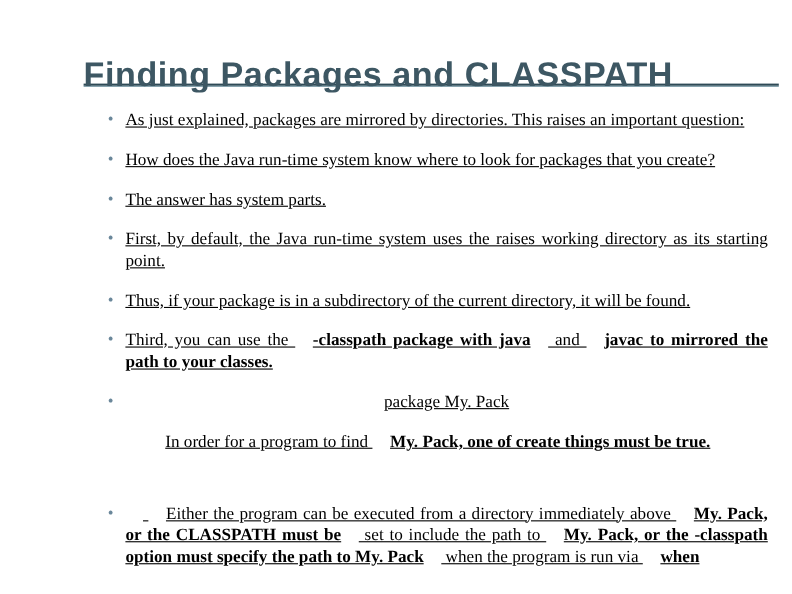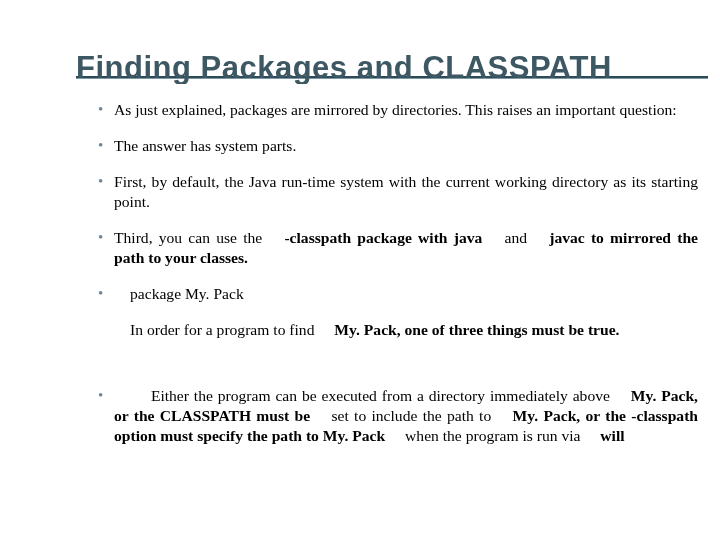--- a/index.html
+++ b/index.html
@@ -33,59 +33,63 @@
     position: absolute;
     left: -10px; right: -10px;
     top: 12px;
     height: 0;
     border-top: 2px solid #2e4a56;
     border-bottom: 1px solid #7b9aa6;
   }
   ul.slide {
     list-style: none;
     padding-left: 16px;
+    text-decoration: underline;
   }
   ul.slide > li {
     position: relative;
     padding-left: 12px;
     text-align: justify;
     margin-bottom: 1px;
   }
   ul.slide > li::before {
     content: "•";
     position: absolute;
     left: -4px;
     top: 0;
     color: #6a879a;
     font-size: 15px;
     line-height: 1.28;
   }
   .center-block {
+    text-align: center;
     margin-top: 1px;
   }
   .gap { height: 14px; }
   .bold { font-weight: 700; }
   .leadspace::before { content: "\00a0"; }
 </style>
 </head>
 <body>
 
 <div class="title-wrap">
   <div class="rule"></div>
   <div class="title">Finding Packages and CLASSPATH</div>
 </div>
 
 <ul class="slide">
   <li>As just explained, packages are mirrored by directories. This raises an important question:</li>
+  <li>How does the Java run-time system know where to look for packages that you create?</li>
   <li>The answer has system parts.</li>
-  <li>First, by default, the Java run-time system with the current working directory as its starting point.</li>
+  <li>First, by default, the Java run-time system uses the raises working directory as its starting point.</li>
+  <li>Thus, if your package is in a subdirectory of the current directory, it will be found.</li>
   <li>Third, you can use the <span class="bold">-classpath package with java</span> and <span class="bold">javac to mirrored the path to your classes.</span></li>
   <li>
     <div class="center-block">package My. Pack</div>
-    <div class="center-block">In order for a program to find <span class="bold">My. Pack, one of three things must be true.</span></div>
+    <div class="center-block">In order for a program to find <span class="bold">My. Pack, one of create things must be true.</span></div>
   </li>
 </ul>
 
 <div class="gap"></div>
 
 <ul class="slide">
-  <li><span class="leadspace"></span>Either the program can be executed from a directory immediately above <span class="bold">My. Pack, or the CLASSPATH must be</span> set to include the path to <span class="bold">My. Pack, or the -classpath option must specify the path to My. Pack</span> when the program is run via <span class="bold">will</span></li>
+  <li><span class="leadspace"></span>Either the program can be executed from a directory immediately above <span class="bold">My. Pack, or the CLASSPATH must be</span> set to include the path to <span class="bold">My. Pack, or the -classpath option must specify the path to My. Pack</span> when the program is run via <span class="bold">when</span></li>
 </ul>
 
 </body></html>

